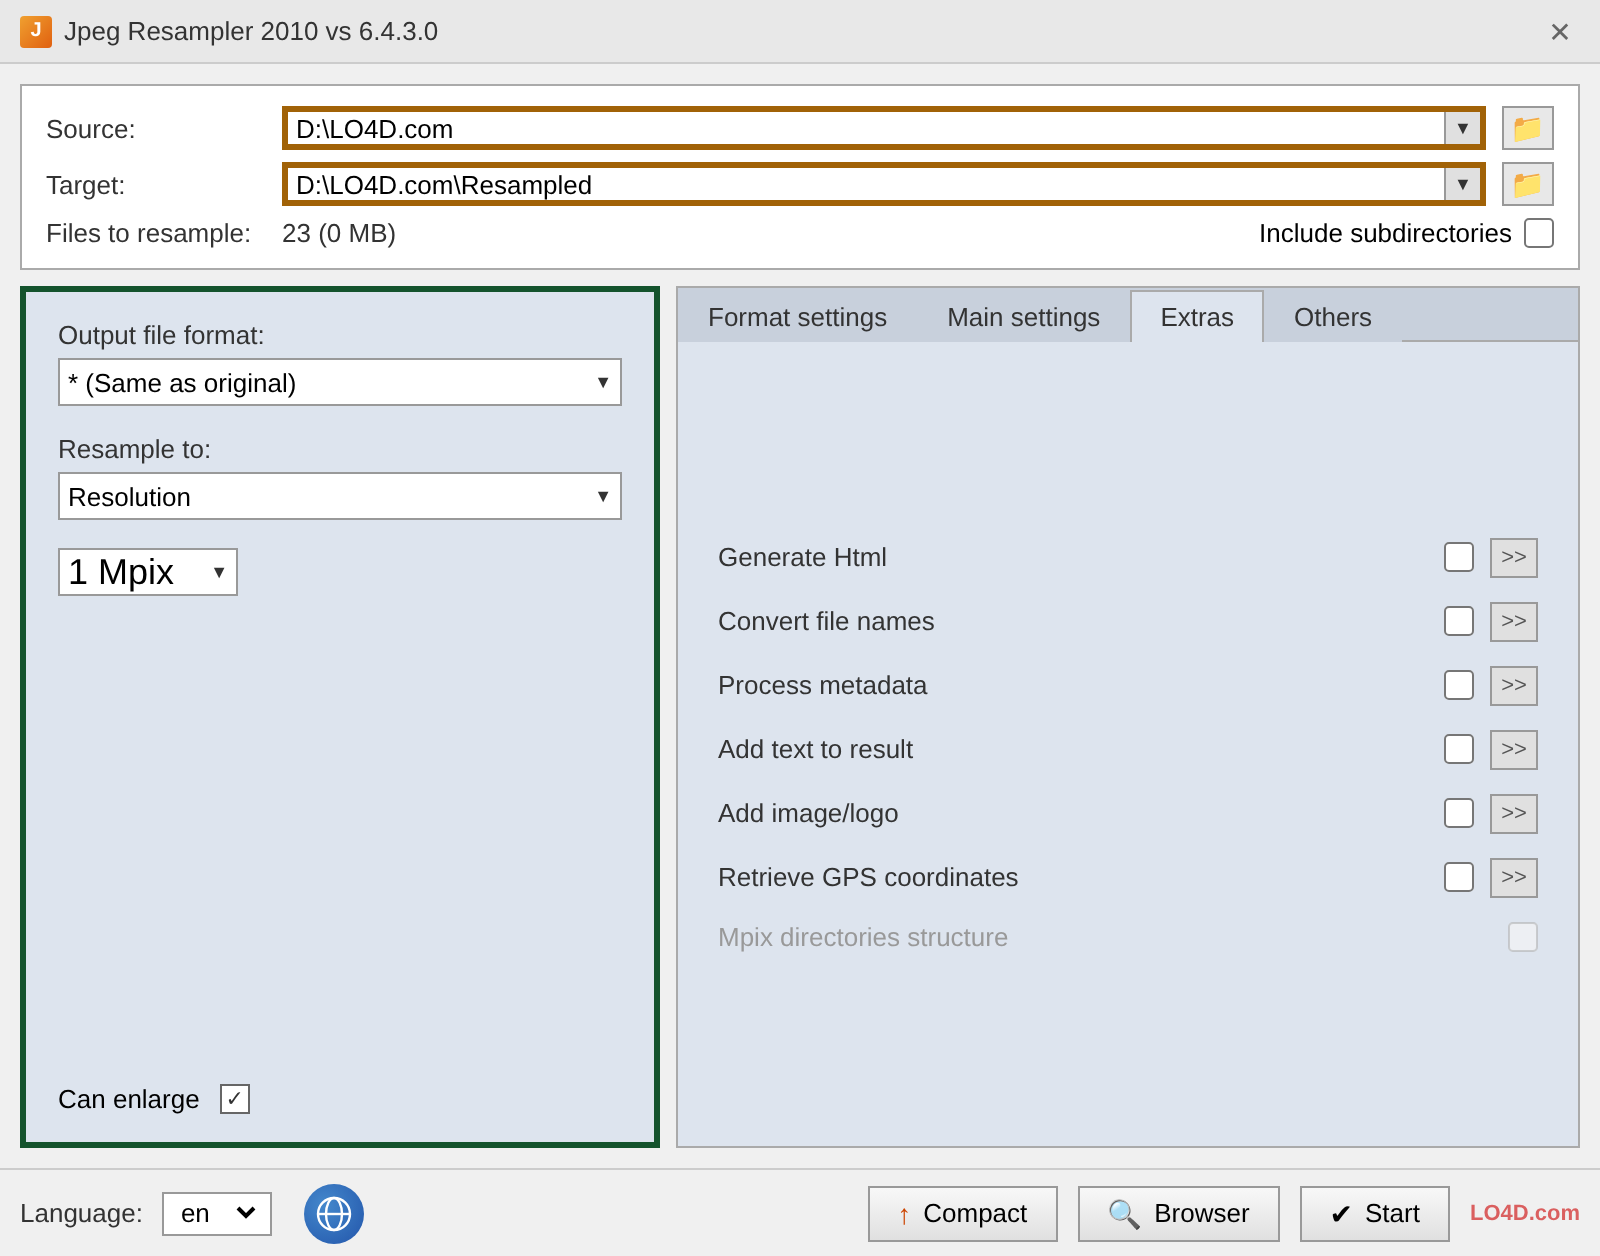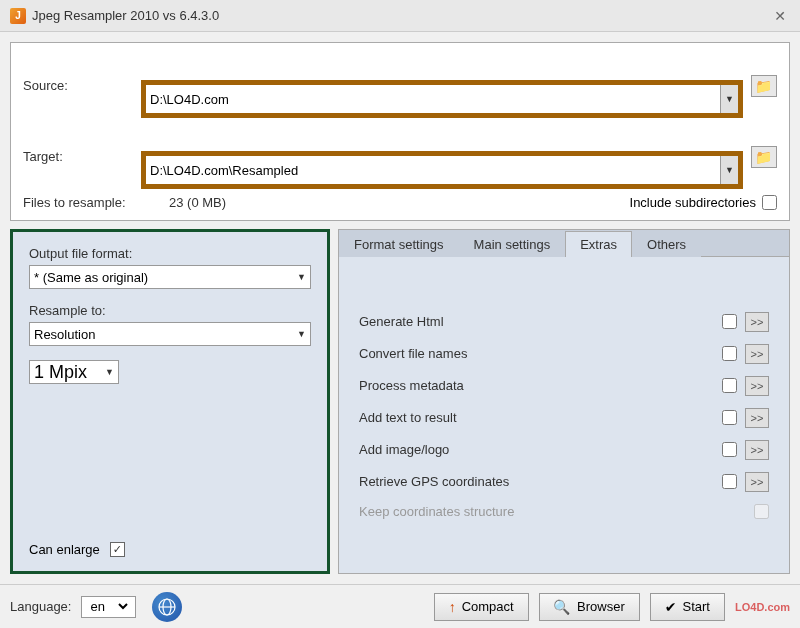--- a/index.html
+++ b/index.html
@@ -68,24 +68,23 @@
       gap: 8px;
     }
     .row-label {
       color: #333;
       min-width: 110px;
     }
     .path-combo {
       flex: 1;
       display: flex;
       align-items: center;
-      border: 5px solid #a16207;
-      background: white;
-      height: 38px;
-      margin-top: 27px;
+      border: 3px solid #a16207;
+      background: white;
+      height: 22px;
     }
     .path-input {
       flex: 1;
       border: none;
       outline: none;
       padding: 0 4px;
       font-size: 13px;
       background: white;
       height: 100%;
     }
@@ -102,21 +101,21 @@
       border: 1px solid #999;
       display: flex; align-items: center; justify-content: center;
       cursor: pointer; font-size: 14px;
     }
     .files-row {
       display: flex;
       align-items: center;
       gap: 8px;
     }
     .files-label { color: #333; min-width: 110px; }
-    .files-count { color: #333; min-width: 80px; margin-left: 28px; }
+    .files-count { color: #333; min-width: 80px; }
     .include-sub {
       display: flex; align-items: center; gap: 6px;
       margin-left: auto;
     }
     .checkbox-native {
       width: 15px; height: 15px;
       cursor: pointer;
     }
 
     
@@ -423,21 +422,21 @@
           <div class="extras-more-btn">&gt;&gt;</div>
         </div>
 
         <div class="extras-row">
           <span class="extras-label">Retrieve GPS coordinates</span>
           <input type="checkbox" class="extras-checkbox" style="">
           <div class="extras-more-btn">&gt;&gt;</div>
         </div>
 
         <div class="extras-row">
-          <span class="extras-label disabled">Keep coordinates structure</span>
+          <span class="extras-label disabled">Mpix directories structure</span>
           <input type="checkbox" class="extras-checkbox" disabled="" style="">
         </div>
 
       </div>
     </div>
 
   </div>
 </div>
 
 <div class="footer">

